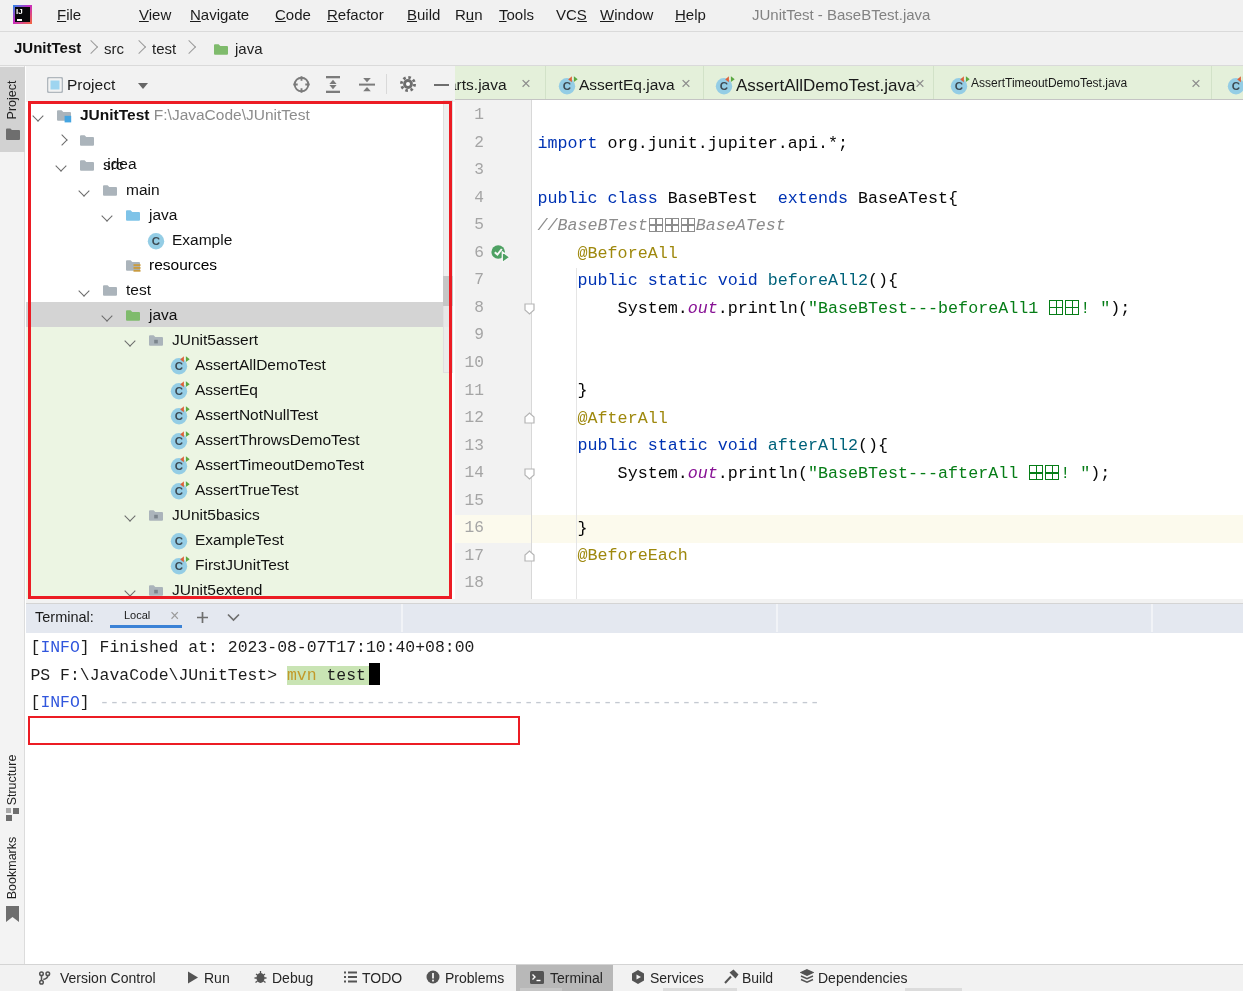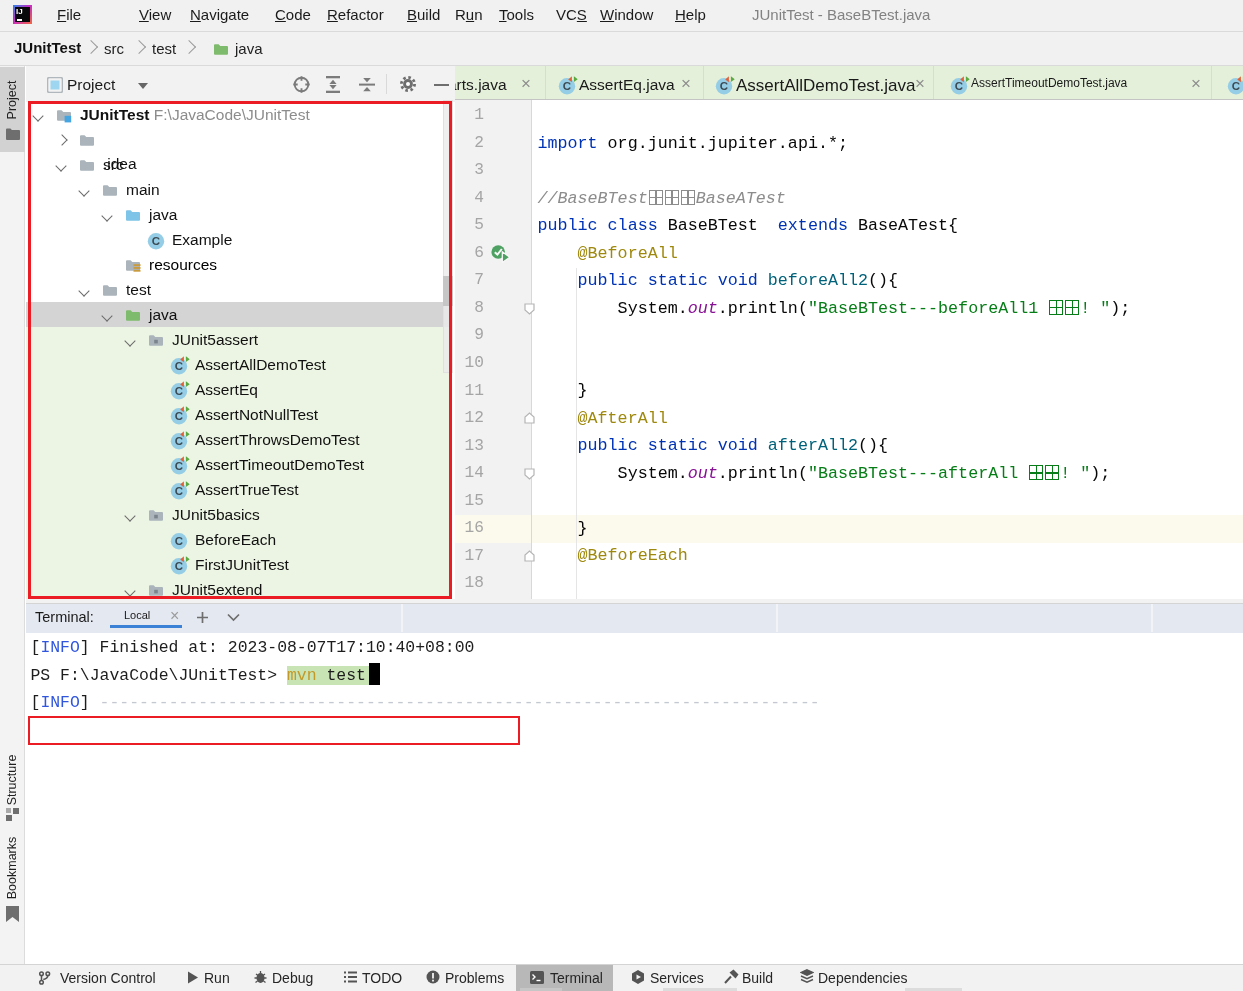--- a/index.html
+++ b/index.html
@@ -188,21 +188,21 @@
 <div class="ab" style="left:126px;top:511.5px;width:7px;height:7px;border-right:1.5px solid #6b6b6b;border-bottom:1.5px solid #6b6b6b;transform:rotate(45deg);"></div>
 <svg class="ab" style="left:148px;top:507.0px" width="16" height="16" viewBox="0 0 16 16">
     <path fill="#abb4bb" d="M1 4.2q0-1 1-1h3.6l1.7 1.7h6.7q1 0 1 1v6.9q0 1-1 1H2q-1 0-1-1z"></path>
     <rect x="6.2" y="7.8" width="3.6" height="3.6" fill="#7b848c"></rect>
   </svg>
 <div class="ab" style="left:172px;top:506.0px;font-size:15.5px;color:#111;white-space:pre;">JUnit5basics</div>
 <svg class="ab" style="left:170px;top:531.0px" width="20" height="20" viewBox="0 0 20 20">
     <circle cx="9" cy="10.2" r="8.2" fill="#94cde5"></circle>
     <text x="9" y="14.4" font-family="Liberation Sans" font-size="11.5" font-weight="bold" fill="#3d4b54" text-anchor="middle">C</text>
   </svg>
-<div class="ab" style="left:195px;top:531.0px;font-size:15.5px;color:#111;white-space:pre;">BeforeEach</div>
+<div class="ab" style="left:195px;top:531.0px;font-size:15.5px;color:#111;white-space:pre;">ExampleTest</div>
 <svg class="ab" style="left:170px;top:556.0px" width="20" height="20" viewBox="0 0 20 20">
     <circle cx="9" cy="10.2" r="8.2" fill="#94cde5"></circle>
     <text x="9" y="14.4" font-family="Liberation Sans" font-size="11.5" font-weight="bold" fill="#3d4b54" text-anchor="middle">C</text>
     <path d="M13.9 0.3 V6.2 L10.2 3.4z" fill="#dd6139"></path>
     <path d="M15.9 0.3 V6 L19.7 3.2z" fill="#59a840"></path>
   </svg>
 <div class="ab" style="left:195px;top:556.0px;font-size:15.5px;color:#111;white-space:pre;">FirstJUnitTest</div>
 <div class="ab" style="left:126px;top:586.5px;width:7px;height:7px;border-right:1.5px solid #6b6b6b;border-bottom:1.5px solid #6b6b6b;transform:rotate(45deg);"></div>
 <svg class="ab" style="left:148px;top:582.0px" width="16" height="16" viewBox="0 0 16 16">
     <path fill="#abb4bb" d="M1 4.2q0-1 1-1h3.6l1.7 1.7h6.7q1 0 1 1v6.9q0 1-1 1H2q-1 0-1-1z"></path>
@@ -271,22 +271,22 @@
 <svg class="ab" style="left:523px;top:467.39px" width="13" height="13" viewBox="0 0 13 13">
     <path d="M2 2 h9 v6 l-4.5 4 L2 8z" fill="#fff" stroke="#b5b5b5" stroke-width="1.2"></path>
   </svg>
 <svg class="ab" style="left:523px;top:549.98px" width="13" height="13" viewBox="0 0 13 13">
     <path d="M2 11 h9 V5 l-4.5-4L2 5z" fill="#fff" stroke="#b5b5b5" stroke-width="1.2"></path>
   </svg>
 <div class="ab" style="left:537.5px;top:102.2px;font-size:16.7px;line-height:27.53px;color:#080808;font-family:&quot;Liberation Mono&quot;,monospace;">
     <div style="height:27.53px;white-space:pre;"></div>
     <div style="height:27.53px;white-space:pre;"><span style="color:#0033b3">import</span> org.junit.jupiter.api.*;</div>
     <div style="height:27.53px;white-space:pre;"></div>
+    <div style="height:27.53px;white-space:pre;"><span style="color:#0033b3">public class</span> BaseBTest  <span style="color:#0033b3">extends</span> BaseATest{</div>
     <div style="height:27.53px;white-space:pre;"><span style="color:#8c8c8c;font-style:italic">//BaseBTest<span class="cjk" style="color:#8c8c8c"></span><span class="cjk" style="color:#8c8c8c"></span><span class="cjk" style="color:#8c8c8c"></span>BaseATest</span></div>
-    <div style="height:27.53px;white-space:pre;"><span style="color:#0033b3">public class</span> BaseBTest  <span style="color:#0033b3">extends</span> BaseATest{</div>
     <div style="height:27.53px;white-space:pre;">    <span style="color:#9e880d">@BeforeAll</span></div>
     <div style="height:27.53px;white-space:pre;">    <span style="color:#0033b3">public static void</span> <span style="color:#00627a">beforeAll2</span>(){</div>
     <div style="height:27.53px;white-space:pre;">        System.<span style="color:#871094;font-style:italic">out</span>.println(<span style="color:#067d17">"BaseBTest---beforeAll1 <span class="cjk" style="color:#067d17"></span><span class="cjk" style="color:#067d17"></span>! "</span>);</div>
     <div style="height:27.53px;white-space:pre;"></div>
     <div style="height:27.53px;white-space:pre;"></div>
     <div style="height:27.53px;white-space:pre;">    }</div>
     <div style="height:27.53px;white-space:pre;">    <span style="color:#9e880d">@AfterAll</span></div>
     <div style="height:27.53px;white-space:pre;">    <span style="color:#0033b3">public static void</span> <span style="color:#00627a">afterAll2</span>(){</div>
     <div style="height:27.53px;white-space:pre;">        System.<span style="color:#871094;font-style:italic">out</span>.println(<span style="color:#067d17">"BaseBTest---afterAll <span class="cjk" style="color:#067d17"></span><span class="cjk" style="color:#067d17"></span>! "</span>);</div>
     <div style="height:27.53px;white-space:pre;"></div>

